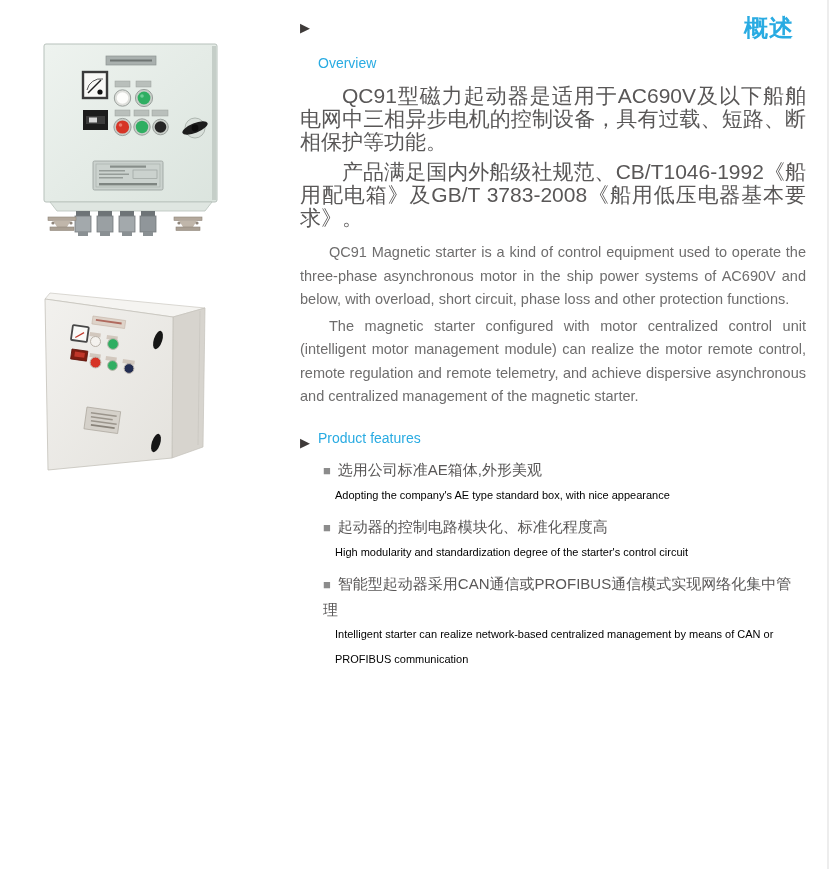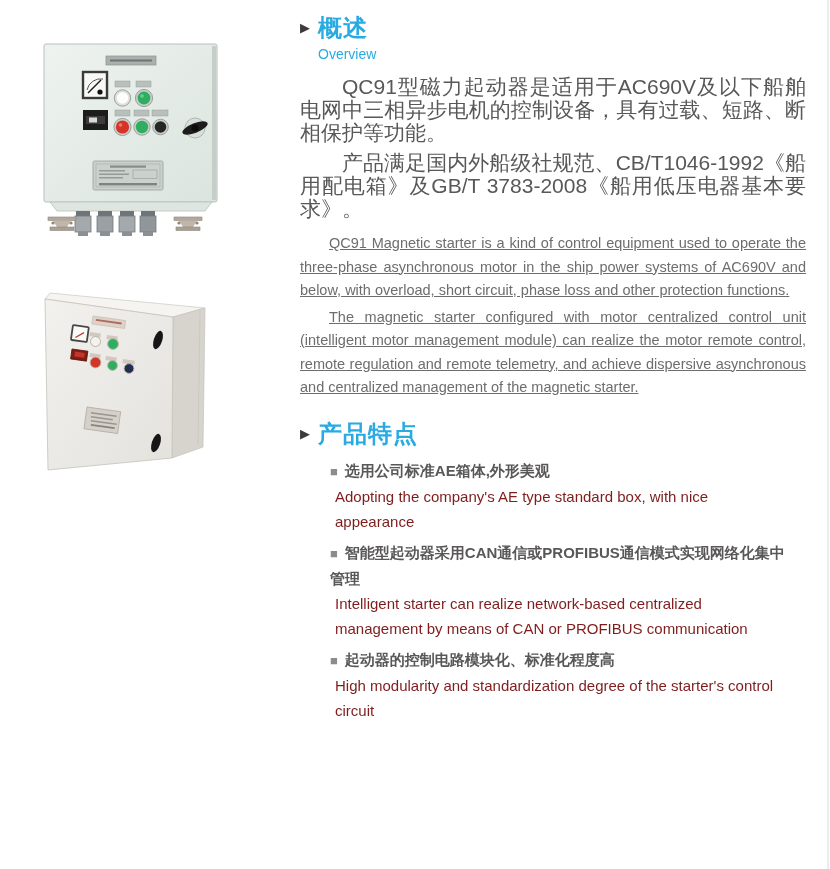--- a/index.html
+++ b/index.html
@@ -16,47 +16,47 @@
   figure.photo svg { width:100%; height:100%; display:block; }
 
   
   .content { position:absolute; left:300px; top:0; width:506px; }
 
   .sec-head { position:relative; padding-left:18px; }
   .marker-icon {
     position:absolute; left:0; top:7px; font-size:13px; line-height:13px; color:#3e3a39;
   }
   .title-zh {
-    margin:0; font-size:24px; font-weight:bold; color:#29abe2;
-    letter-spacing:1px; line-height:28px;
+    margin:12px; font-size:24px; font-weight:bold; color:#29abe2;
+    letter-spacing:1px; line-height:28px;text-align:right;
   }
   .title-en {
     margin:3px 0 0; font-size:14px; font-weight:normal; color:#29abe2; line-height:18px;
   }
 
   #sec-overview { margin-top:14px; }
   .zh-paras { margin-top:12px; }
   .zh-paras p {
     margin:0 0 7px; font-size:21px; line-height:23px; color:#595757;
     text-align:justify; text-indent:2em;
   }
   .en-paras { margin-top:12px; }
   .en-paras p {
     margin:0 0 3px; font-size:14.5px; line-height:23.5px; color:#6e6d6d;
-    text-align:justify; text-indent:2em;text-decoration:underline;
+    text-align:justify; text-indent:2em;
   }
 
   #sec-features { margin-top:20px; }
   .features-list { margin:10px 0 0 22px; }
   .feature-zh {
-    display:block; font-size:15px; line-height:25px; margin:6px 8px 0; color:#595757;font-weight:bold;
+    display:block; font-size:15px; line-height:25px; margin:6px 1px 0; color:#595757;
   }
   .bullet-icon { color:#8c8c8c; margin-right:7px; font-size:13px; }
   .feature-en {
-    margin:0 0 0 13px; font-size:15px; line-height:25px; color:#7f1d1d; max-width:446px;
+    margin:0 0 0 13px; font-size:11px; line-height:25px; color:#000000; max-width:446px;
   }
 </style>
 </head>
 <body>
 
 <div class="page">
 
   <figure class="photo" id="fig-front">
     <svg viewBox="0 0 190 200" xmlns="http://www.w3.org/2000/svg">
       <defs>
@@ -249,39 +249,39 @@
 
       <div class="en-paras">
         <p>QC91 Magnetic starter is a kind of control equipment used to operate the three-phase asynchronous motor in the ship power systems of AC690V and below, with overload, short circuit, phase loss and other protection functions.</p>
         <p>The magnetic starter configured with motor centralized control unit (intelligent motor management module) can realize the motor remote control, remote regulation and remote telemetry, and achieve dispersive asynchronous and centralized management of the magnetic starter.</p>
       </div>
     </section>
 
     <section id="sec-features">
       <header class="sec-head">
         <span class="marker-icon">▶</span>
-        <h1 class="title-zh">产品特点</h1>
+        <h2 class="title-en">Product features</h2>
       </header>
 
       <div class="features-list">
 
         <div class="feature">
           <span class="feature-zh"><span class="bullet-icon">■</span><span>选用公司标准AE箱体,外形美观</span></span>
           <p class="feature-en">Adopting the company's AE type standard box, with nice appearance</p>
         </div>
 
         <div class="feature">
+          <span class="feature-zh"><span class="bullet-icon">■</span><span>起动器的控制电路模块化、标准化程度高</span></span>
+          <p class="feature-en">High modularity and standardization degree of the starter's control circuit</p>
+        </div>
+
+        <div class="feature">
           <span class="feature-zh"><span class="bullet-icon">■</span><span>智能型起动器采用CAN通信或PROFIBUS通信模式实现网络化集中管理</span></span>
           <p class="feature-en">Intelligent starter can realize network-based centralized management by means of CAN or PROFIBUS communication</p>
         </div>
 
-        <div class="feature">
-          <span class="feature-zh"><span class="bullet-icon">■</span><span>起动器的控制电路模块化、标准化程度高</span></span>
-          <p class="feature-en">High modularity and standardization degree of the starter's control circuit</p>
-        </div>
-
       </div>
     </section>
 
   </main>
 
   <div class="page-edge"></div>
 </div>
 
 </body></html>

